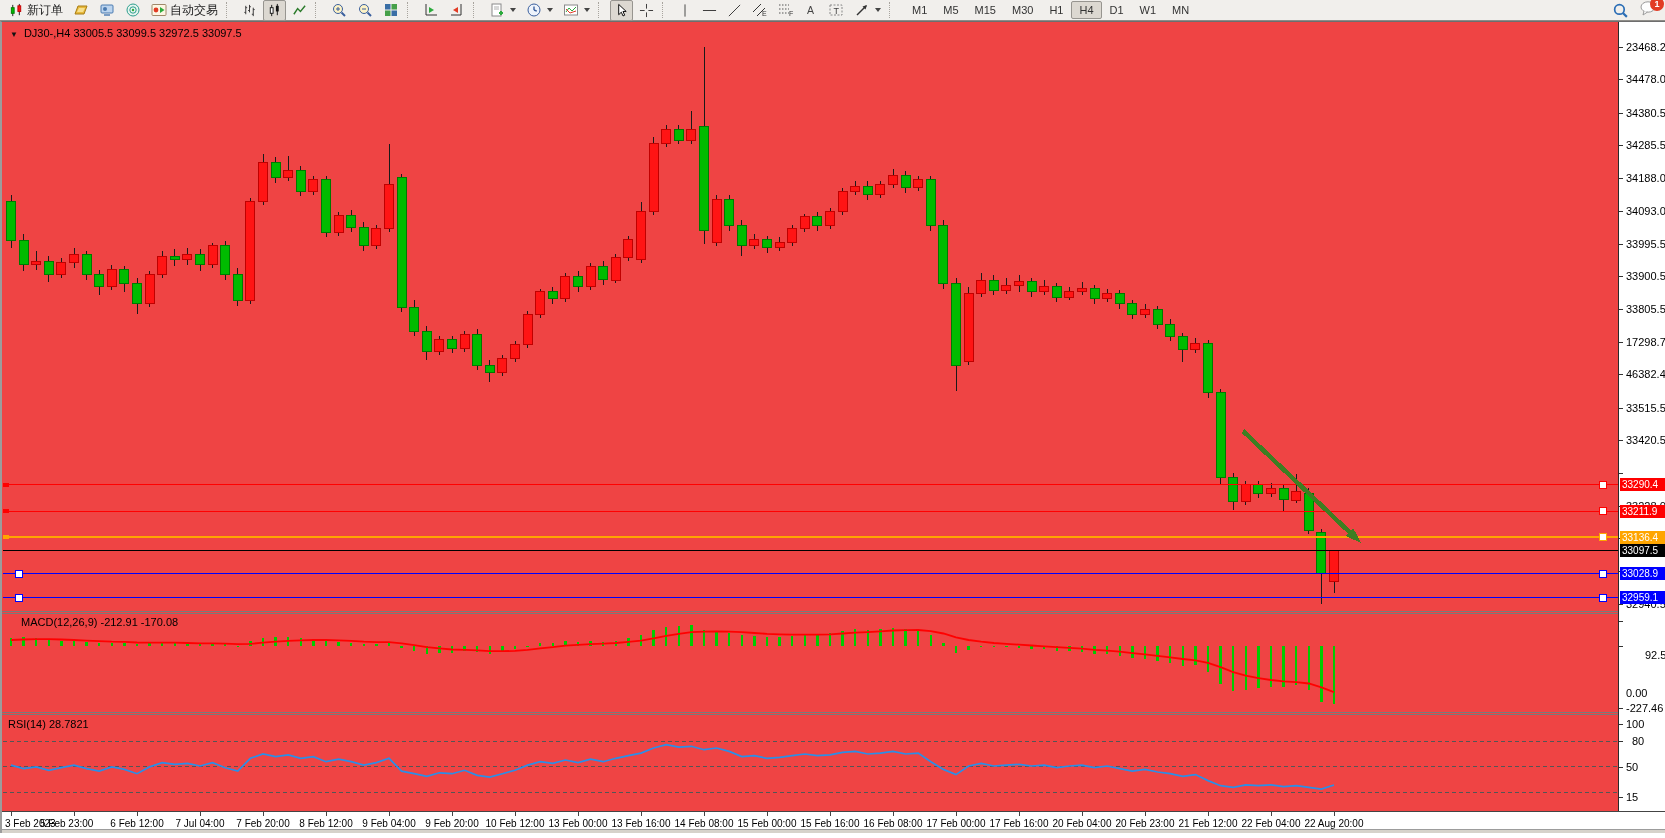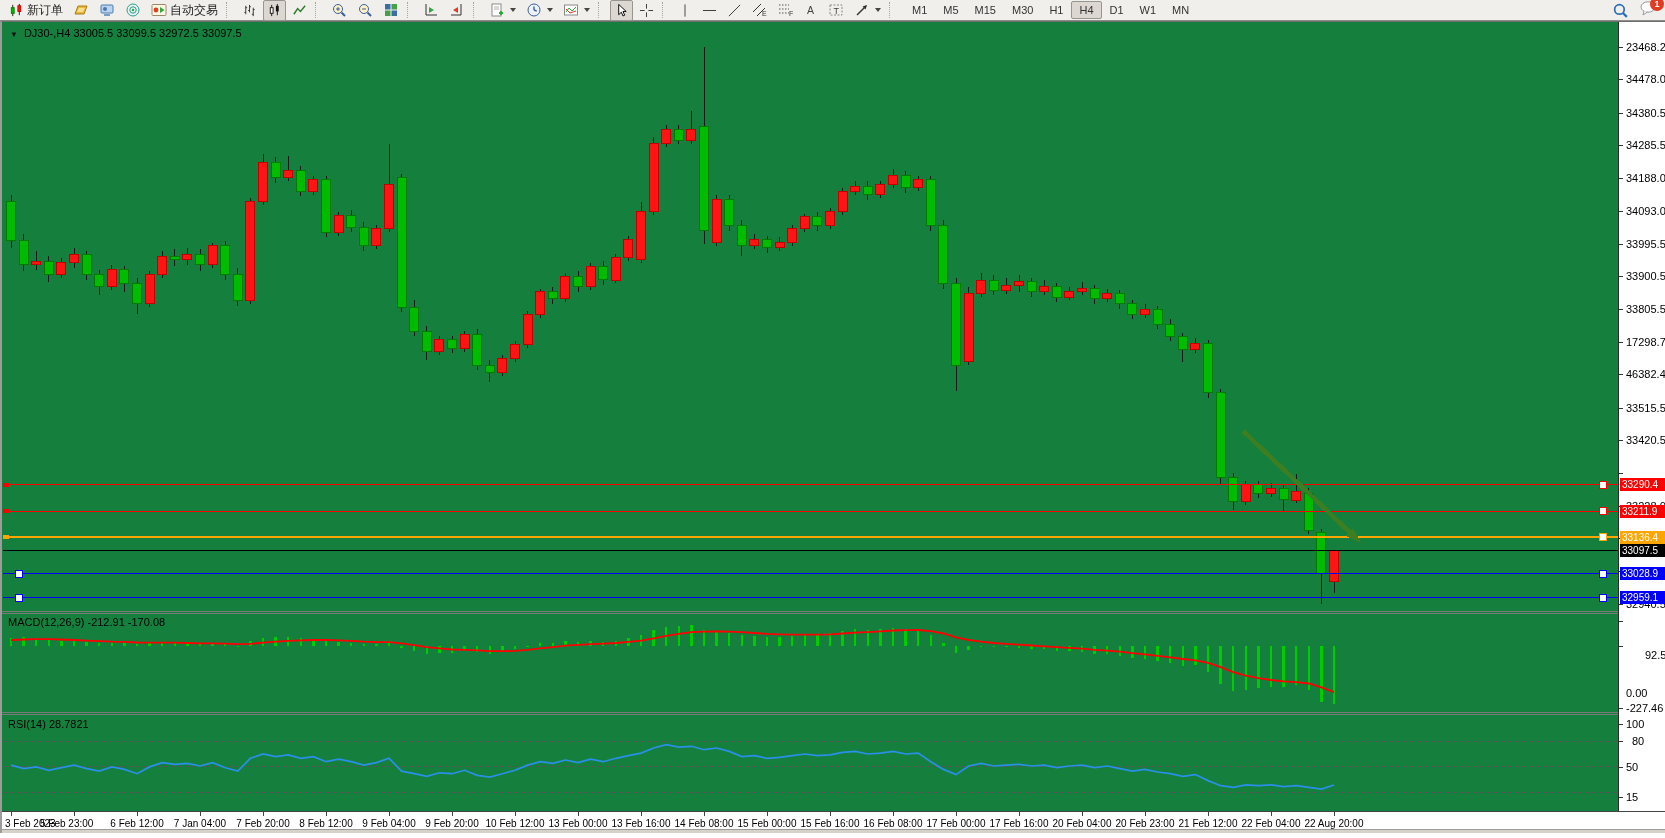--- a/index.html
+++ b/index.html
@@ -14,31 +14,31 @@
   .tsep{width:7px;height:16px;border-left:1px dotted #a8a49e;margin:0 3px;}
   .dd{width:0;height:0;border-left:3px solid transparent;border-right:3px solid transparent;border-top:4px solid #444;margin-left:2px;}
   .tf-group{display:flex;align-items:center;margin-left:4px;}
   .tf{font-size:11px;color:#333;padding:2px 7px;border:1px solid transparent;border-radius:2px;}
   .tf.active{border:1px solid #979590;background:#dcd8d1;text-align:center;}
   .tb-right{margin-left:auto;display:flex;align-items:center;margin-right:8px;gap:10px;}
   #chat-btn{position:relative;}
   #chat-badge{position:absolute;top:-3px;right:-7px;width:14px;height:14px;border-radius:50%;
     background:#e23b24;color:#fff;font-size:9px;font-weight:bold;line-height:14px;text-align:center;}
   
-  #chart{position:absolute;left:0;top:21px;width:1665px;height:812px;background:#15803d;
+  #chart{position:absolute;left:0;top:21px;width:1665px;height:812px;background:#ef4444;
     border-top:1px solid #6e6e6e;border-left:2px solid #9c9c9c;box-sizing:border-box;}
   #chart-title{position:absolute;left:8px;top:5px;font-size:11px;color:#000;z-index:5;}
   #chart-title .tri{font-size:8px;margin-right:6px;color:#111;}
   svg.panel{position:absolute;left:1px;shape-rendering:crispEdges;}
   #main-svg{top:1px;}
   #macd-svg{top:592px;}
   #rsi-svg{top:693px;}
   .hsep{position:absolute;left:0;width:1663px;height:0;border-top:1px solid #7a7a7a;}
   #macd-label,#rsi-label{position:absolute;left:6px;font-size:11px;color:#000;z-index:5;}
-  #macd-label{top:594px;}
+  #macd-label{top:594px;margin-left:13px;}
   #rsi-label{top:696px;}
   
   #y-axis{position:absolute;left:1616px;top:0px;width:47px;height:789px;background:#fff;border-left:1px solid #2a2a2a;}
   .ytick{position:absolute;left:0;width:4px;height:1px;background:#333;}
   .ylab{position:absolute;left:7px;font-size:11px;color:#000;white-space:nowrap;}
   .chip{position:absolute;left:1px;width:45px;height:13px;line-height:13px;font-size:10px;color:#fff;
     padding-left:2px;z-index:6;}
   
   #x-axis{position:absolute;left:0;top:789px;width:1663px;height:22px;border-top:1px solid #444;background:#fff;}
   .xtick{position:absolute;top:0;width:1px;height:4px;background:#444;}
@@ -704,21 +704,21 @@
         <div class="ylab" style="top: 769px;">15</div>
       </div>
     <div id="x-axis">
         <div class="xtick" style="left: 9px;"></div>
         <div class="xlab" style="left: 3px;">3 Feb 2023</div>
         <div class="xtick" style="left: 72px;"></div>
         <div class="xlab" style="left: 38px; width: 68px; ">5 Feb 23:00</div>
         <div class="xtick" style="left: 135px;"></div>
         <div class="xlab" style="left: 101px; width: 68px; text-align: center;">6 Feb 12:00</div>
         <div class="xtick" style="left: 198px;"></div>
-        <div class="xlab" style="left: 164px; width: 68px; text-align: center;">7 Jan 04:00</div>
+        <div class="xlab" style="left: 164px; width: 68px; text-align: center;">7 Jul 04:00</div>
         <div class="xtick" style="left: 261px;"></div>
         <div class="xlab" style="left: 227px; width: 68px; text-align: center;">7 Feb 20:00</div>
         <div class="xtick" style="left: 324px;"></div>
         <div class="xlab" style="left: 290px; width: 68px; text-align: center;">8 Feb 12:00</div>
         <div class="xtick" style="left: 387px;"></div>
         <div class="xlab" style="left: 353px; width: 68px; text-align: center;">9 Feb 04:00</div>
         <div class="xtick" style="left: 450px;"></div>
         <div class="xlab" style="left: 416px; width: 68px; text-align: center;">9 Feb 20:00</div>
         <div class="xtick" style="left: 513px;"></div>
         <div class="xlab" style="left: 479px; width: 68px; text-align: center;">10 Feb 12:00</div>

